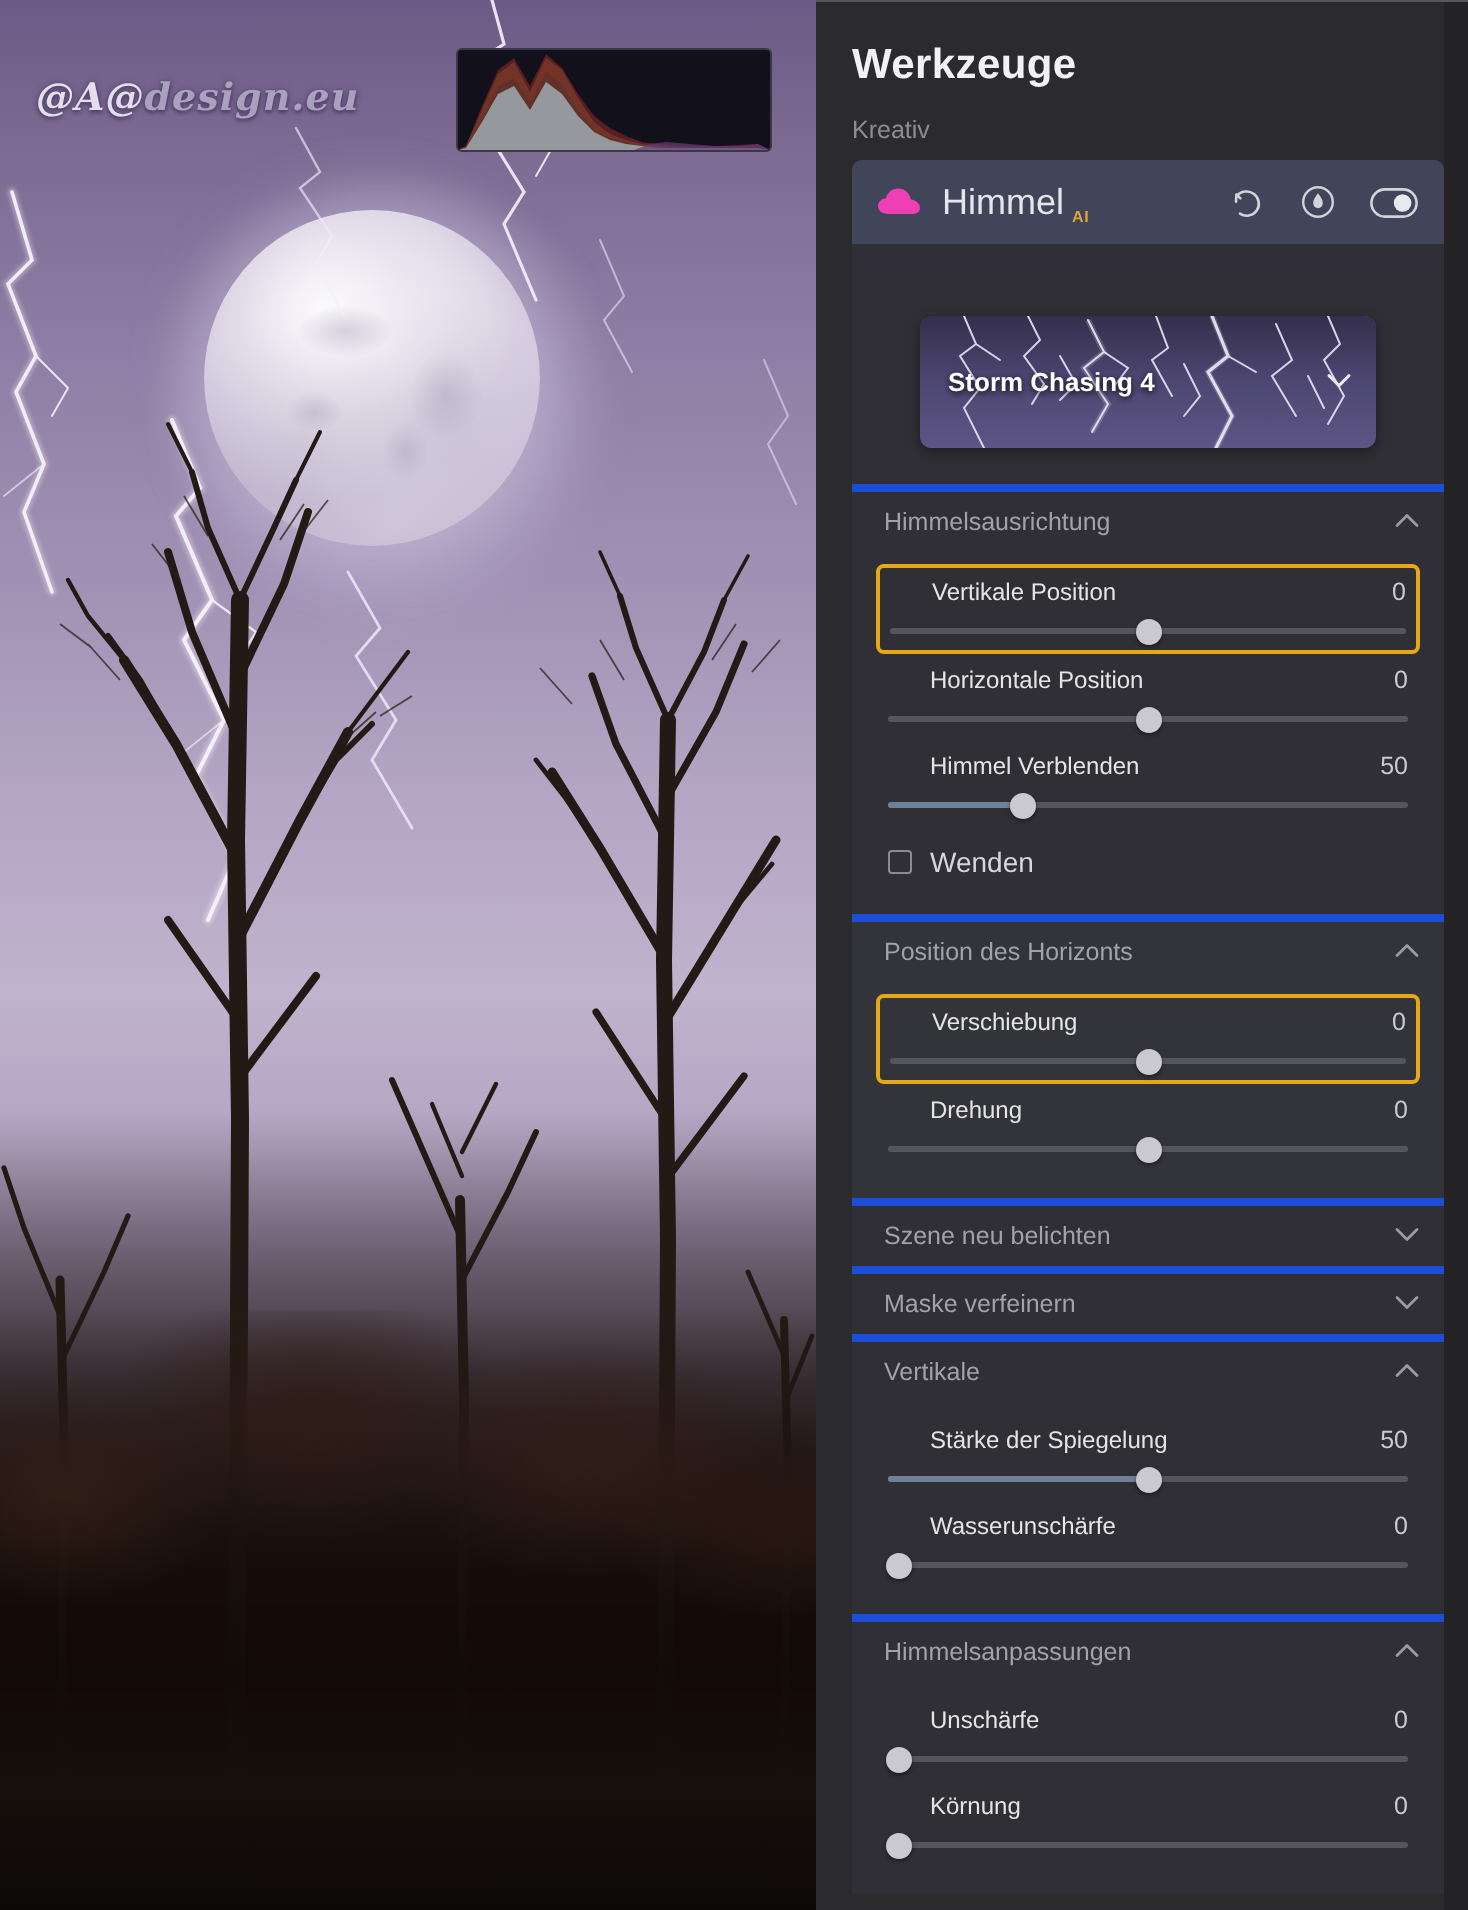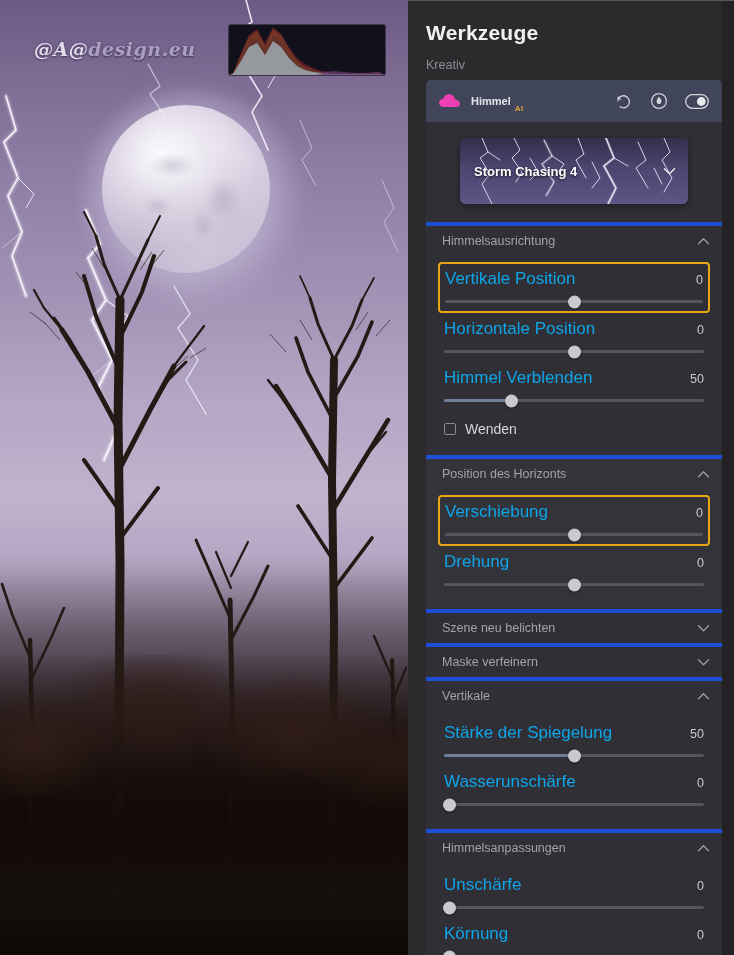--- a/index.html
+++ b/index.html
@@ -115,21 +115,20 @@
     left: 18px; top: 38px;
     font-family: "DejaVu Serif", serif;
     font-style: italic;
     font-weight: bold;
     font-size: 19px;
     letter-spacing: 0.5px;
     color: rgba(240,236,248,0.92);
     text-shadow: 0 0 3px rgba(90,70,120,0.9), 0 1px 2px rgba(0,0,0,0.5);
     pointer-events: none;
     white-space: nowrap;
-    margin-left: 16px;
   }
   .watermark .dim { color: rgba(186,176,206,0.85); }
 
   
   .histogram {
     position: absolute;
     right: 22px; top: 24px;
     width: 158px; height: 52px;
     background: #12101a;
     border: 1px solid rgba(140,130,160,0.35);
@@ -181,23 +180,23 @@
   .tool-head {
     height: 42px;
     background: #414559;
     border-radius: 5px 5px 0 0;
     display: flex;
     align-items: center;
     padding: 0 13px 0 12px;
   }
   .cloud-icon { width: 24px; height: 16px; position: relative; flex: 0 0 auto; }
   .tool-name {
-    font-size: 11px;
+    font-size: 18px;
     color: #e6e6ea;
-    font-weight: bold;
+    font-weight: normal;
     margin-left: 9px;
   }
   .ai-badge {
     font-size: 8px;
     font-weight: bold;
     color: #e0a33c;
     margin-left: 4px;
     align-self: flex-start;
     margin-top: 24px;
     letter-spacing: 0.4px;
@@ -208,20 +207,21 @@
   
   .preset-wrap { padding: 16px 0 18px 0; display: flex; justify-content: center; background:#2f2f35; }
   .preset {
     position: relative;
     width: 228px; height: 66px;
     border-radius: 6px;
     overflow: hidden;
     background: linear-gradient(160deg, #3a3553 0%, #4a4468 35%, #5b5480 60%, #413c5e 100%);
     box-shadow: 0 2px 6px rgba(0,0,0,0.4);
     cursor: pointer;
+    margin-top: 20px;
   }
   .preset-label {
     position: absolute;
     left: 14px; top: 50%; transform: translateY(-50%);
     font-size: 13px; color: #fff; font-weight: bold;
     text-shadow: 0 1px 3px rgba(0,0,0,0.85);
   }
   .preset-caret {
     position: absolute; right: 12px; top: 50%; transform: translateY(-50%);
   }
@@ -247,21 +247,21 @@
   .section-body { padding: 6px 12px 14px 12px; }
 
   
   .slider-row { padding: 6px 6px 4px 6px; position: relative; }
   .slider-row.hl {
     border: 2px solid #e6a817;
     border-radius: 4px;
     padding: 5px 5px 3px 5px;
   }
   .srow-top { display: flex; align-items: baseline; }
-  .slabel { font-size: 17px; color: #0ea5e9; }
+  .slabel { font-size: 12px; color: #e5e5e5; margin-left: 21px; }
   .sval { margin-left: auto; font-size: 12.5px; color: #c9c9cf; }
 
   .track {
     position: relative;
     height: 3px;
     background: #55555d;
     border-radius: 2px;
     margin-top: 11px;
     margin-bottom: 5px;
     cursor: pointer;

